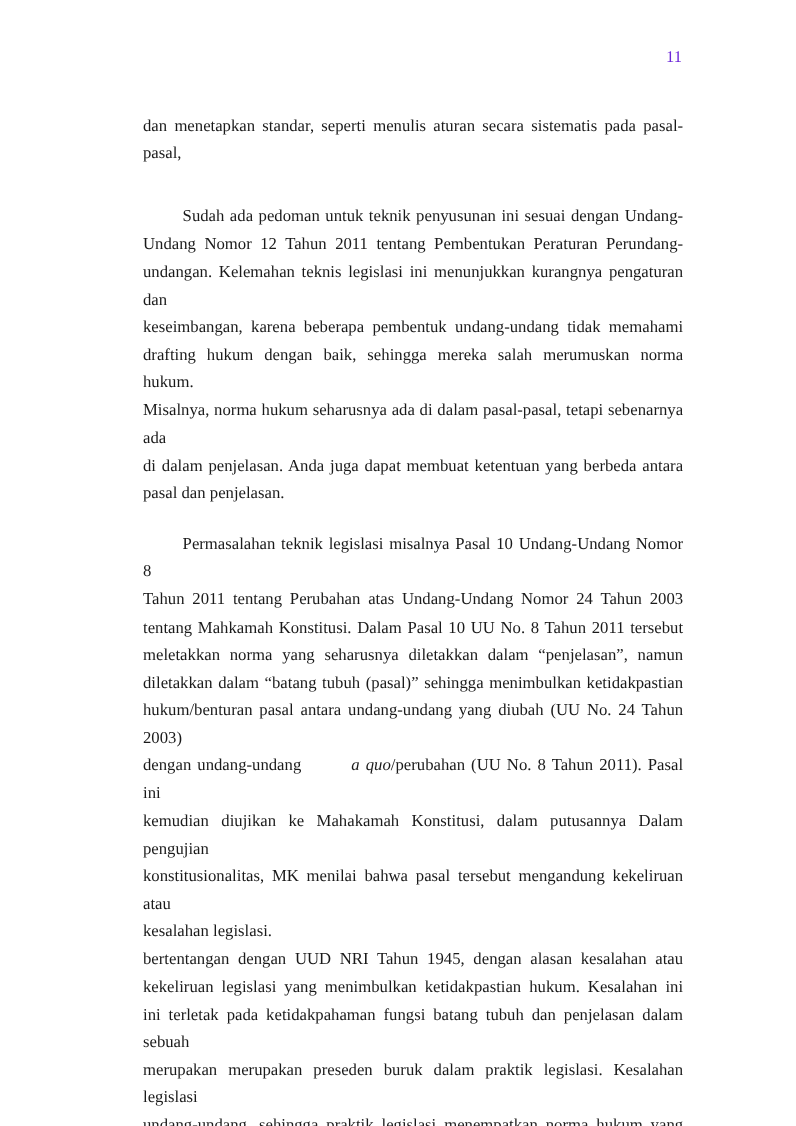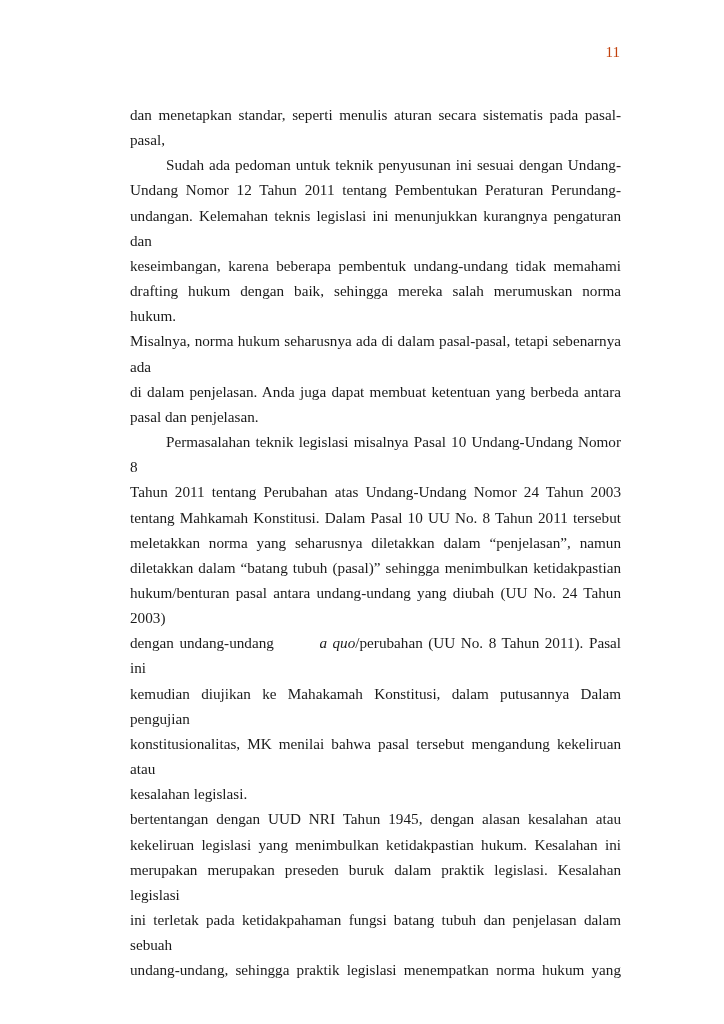--- a/index.html
+++ b/index.html
@@ -1,19 +1,19 @@
 <!DOCTYPE html>
 <html><head>
 <meta charset="utf-8">
 <style>
   html, body { margin: 0; padding: 0; background: #ffffff; }
   body { width: 724px; height: 1024px; position: relative; overflow: hidden; }
   .page-number {
     position: absolute; top: 44px; right: 104px;
-    font-family: "Liberation Serif", serif; font-size: 15px; color: #c2410c;
+    font-family: "Liberation Serif", serif; font-size: 15px; color: #6d28d9;
   }
   .content {
     position: absolute; left: 130px; top: 102px; width: 491px;
     font-family: "Liberation Serif", serif; font-size: 15.2px; line-height: 25.15px;
     color: #1a1a1a; text-align: justify;
   }
   .content p { margin: 0; }
   .line { display: block; text-align: justify; text-align-last: justify; white-space: normal; }
   .line.last { text-align-last: left; }
   em { font-style: italic; margin-left: 40px; }
@@ -21,42 +21,42 @@
 </head>
 <body>
 
 <div class="page-number">11</div>
 
 <div class="content">
   <p>
       <span class="line">dan menetapkan standar, seperti menulis aturan secara sistematis pada pasal-pasal,</span>
     </p>
   <p>
-      <span class="line" style="text-indent: 36px;">Sudah ada pedoman untuk teknik penyusunan ini sesuai dengan Undang-</span>
+      <span class="line" style="text-indent: 36px; margin-top: 32px;">Sudah ada pedoman untuk teknik penyusunan ini sesuai dengan Undang-</span>
       <span class="line">Undang Nomor 12 Tahun 2011 tentang Pembentukan Peraturan Perundang-</span>
       <span class="line">undangan. Kelemahan teknis legislasi ini menunjukkan kurangnya pengaturan dan</span>
       <span class="line">keseimbangan, karena beberapa pembentuk undang-undang tidak memahami</span>
       <span class="line">drafting hukum dengan baik, sehingga mereka salah merumuskan norma hukum.</span>
       <span class="line">Misalnya, norma hukum seharusnya ada di dalam pasal-pasal, tetapi sebenarnya ada</span>
       <span class="line">di dalam penjelasan. Anda juga dapat membuat ketentuan yang berbeda antara</span>
       <span class="line last">pasal dan penjelasan.</span>
     </p>
   <p>
-      <span class="line" style="text-indent: 36px;">Permasalahan teknik legislasi misalnya Pasal 10 Undang-Undang Nomor 8</span>
+      <span class="line" style="text-indent: 36px; margin-top: 21px;">Permasalahan teknik legislasi misalnya Pasal 10 Undang-Undang Nomor 8</span>
       <span class="line">Tahun 2011 tentang Perubahan atas Undang-Undang Nomor 24 Tahun 2003</span>
       <span class="line">tentang Mahkamah Konstitusi. Dalam Pasal 10 UU No. 8 Tahun 2011 tersebut</span>
       <span class="line">meletakkan norma yang seharusnya diletakkan dalam “penjelasan”, namun</span>
       <span class="line">diletakkan dalam “batang tubuh (pasal)” sehingga menimbulkan ketidakpastian</span>
       <span class="line">hukum/benturan pasal antara undang-undang yang diubah (UU No. 24 Tahun 2003)</span>
       <span class="line">dengan undang-undang <em>a quo</em>/perubahan (UU No. 8 Tahun 2011). Pasal ini</span>
       <span class="line">kemudian diujikan ke Mahakamah Konstitusi, dalam putusannya Dalam pengujian</span>
       <span class="line">konstitusionalitas, MK menilai bahwa pasal tersebut mengandung kekeliruan atau</span>
       <span class="line last">kesalahan legislasi.</span>
     </p>
   <p>
       <span class="line">bertentangan dengan UUD NRI Tahun 1945, dengan alasan kesalahan atau</span>
       <span class="line">kekeliruan legislasi yang menimbulkan ketidakpastian hukum. Kesalahan ini</span>
+      <span class="line">ini terletak pada ketidakpahaman fungsi batang tubuh dan penjelasan dalam sebuah</span>
       <span class="line">merupakan merupakan preseden buruk dalam praktik legislasi. Kesalahan legislasi</span>
-      <span class="line">ini terletak pada ketidakpahaman fungsi batang tubuh dan penjelasan dalam sebuah</span>
       <span class="line">undang-undang, sehingga praktik legislasi menempatkan norma hukum yang</span>
     </p>
 
 </div>
 
 </body></html>

